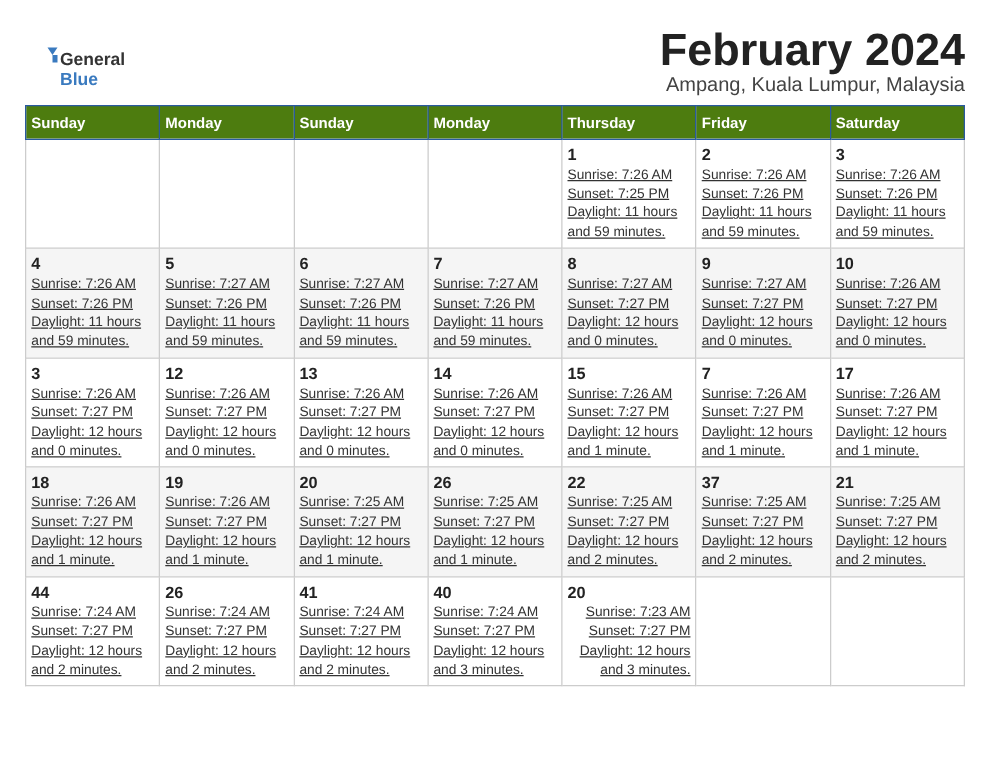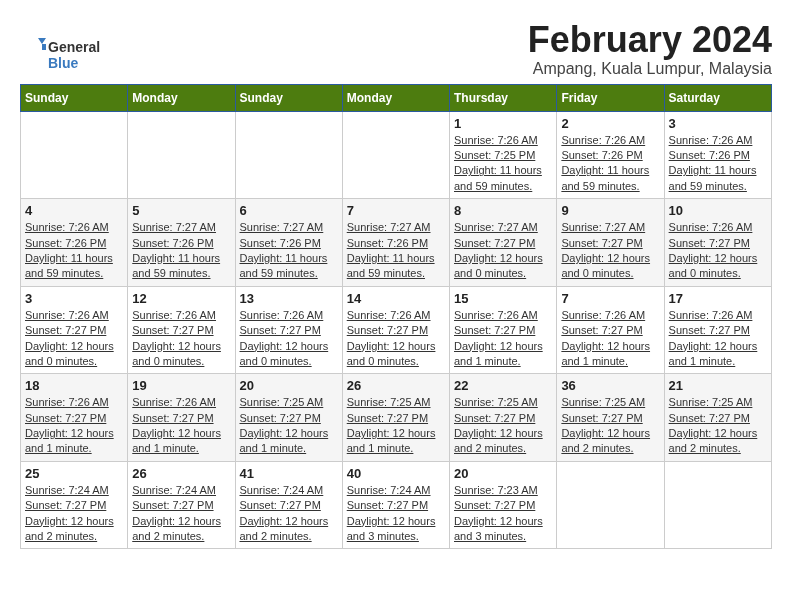--- a/index.html
+++ b/index.html
@@ -270,37 +270,37 @@
 and 1 minute.</div>
         </td>
         <td>
           <span class="day-num">22</span>
           <div class="day-info" style="white-space: pre-line;">Sunrise: 7:25 AM
 Sunset: 7:27 PM
 Daylight: 12 hours
 and 2 minutes.</div>
         </td>
         <td>
-          <span class="day-num">36</span>
+          <span class="day-num">37</span>
           <div class="day-info" style="white-space: pre-line;">Sunrise: 7:25 AM
 Sunset: 7:27 PM
 Daylight: 12 hours
 and 2 minutes.</div>
         </td>
         <td>
           <span class="day-num">21</span>
           <div class="day-info" style="white-space: pre-line;">Sunrise: 7:25 AM
 Sunset: 7:27 PM
 Daylight: 12 hours
 and 2 minutes.</div>
         </td>
       </tr>
       <tr>
         <td>
-          <span class="day-num">25</span>
+          <span class="day-num">44</span>
           <div class="day-info" style="white-space: pre-line;">Sunrise: 7:24 AM
 Sunset: 7:27 PM
 Daylight: 12 hours
 and 2 minutes.</div>
         </td>
         <td>
           <span class="day-num">26</span>
           <div class="day-info" style="white-space: pre-line;">Sunrise: 7:24 AM
 Sunset: 7:27 PM
 Daylight: 12 hours
@@ -315,21 +315,21 @@
         </td>
         <td>
           <span class="day-num">40</span>
           <div class="day-info" style="white-space: pre-line;">Sunrise: 7:24 AM
 Sunset: 7:27 PM
 Daylight: 12 hours
 and 3 minutes.</div>
         </td>
         <td>
           <span class="day-num">20</span>
-          <div class="day-info" style="white-space: pre-line;">Sunrise: 7:23 AM
+          <div class="day-info" style="white-space: pre-line; text-align: right;">Sunrise: 7:23 AM
 Sunset: 7:27 PM
 Daylight: 12 hours
 and 3 minutes.</div>
         </td>
         <td class="empty-cell"></td>
         <td class="empty-cell"></td>
       </tr>
     </tbody>
 </table>
 

